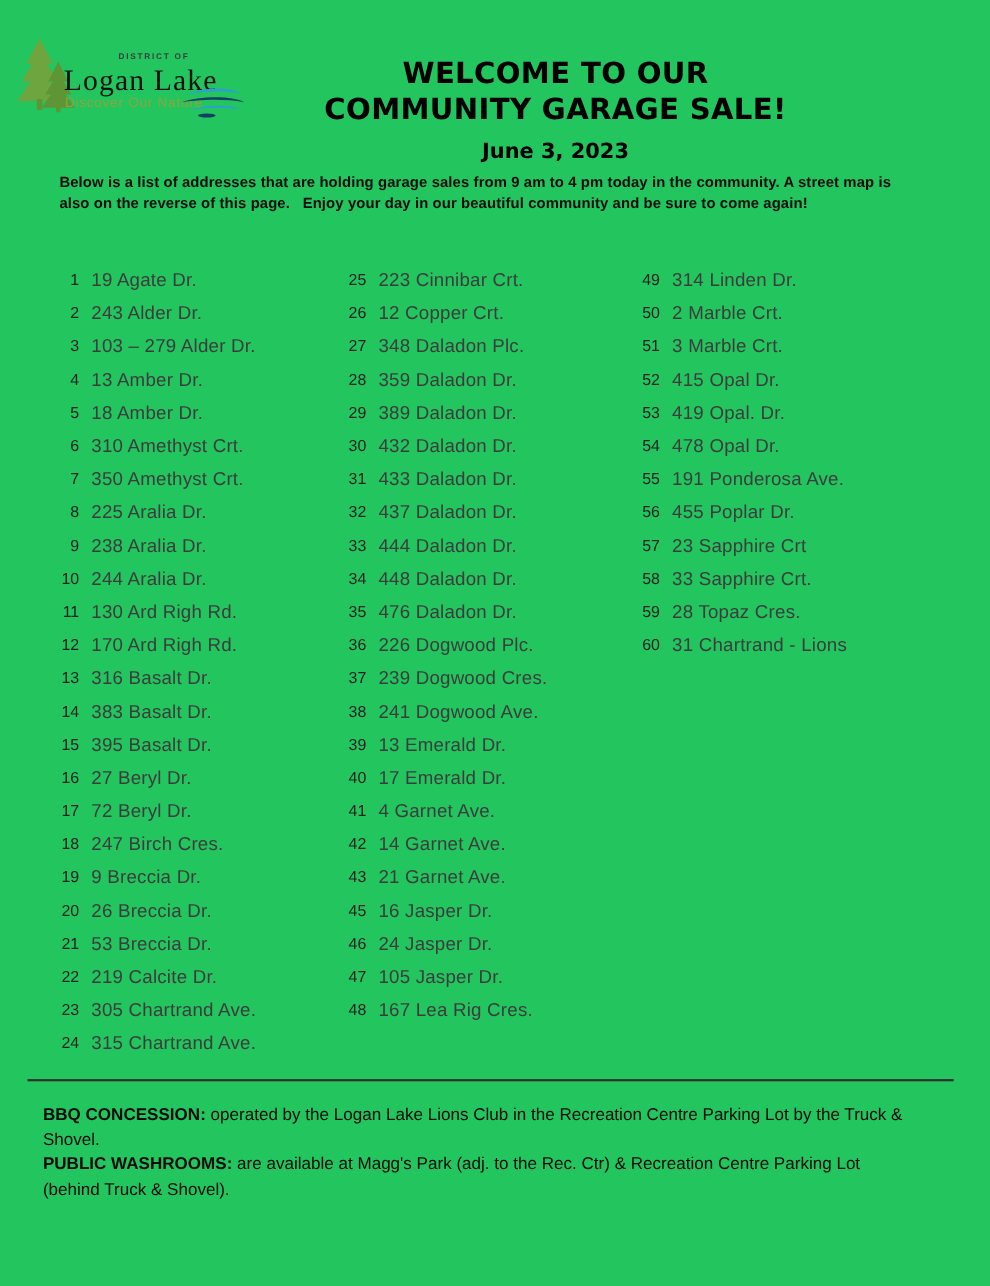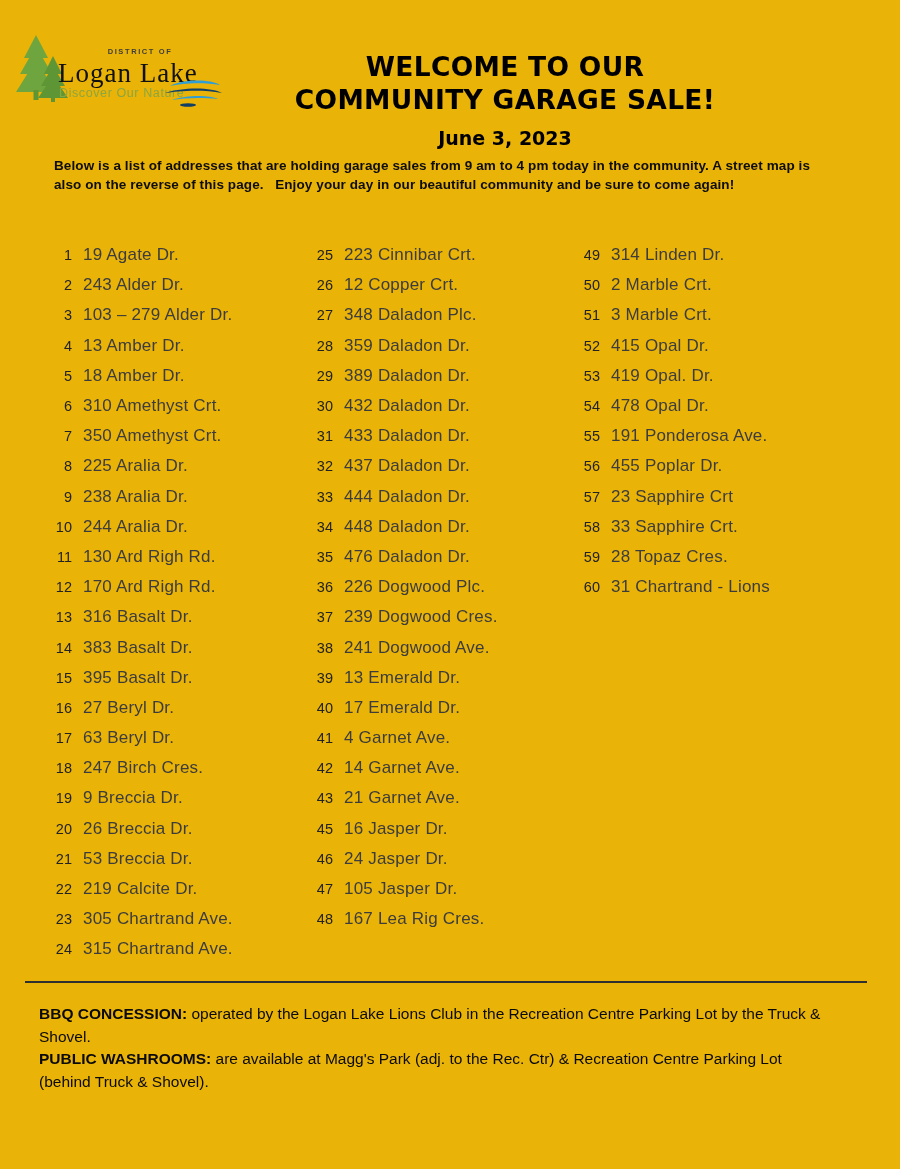--- a/index.html
+++ b/index.html
@@ -1,16 +1,16 @@
 <!DOCTYPE html>
 <html><head>
 <meta charset="utf-8">
 <style>
   html,body{margin:0;padding:0;background:#ffffff;}
-  .page{position:relative;width:900px;height:1169px;background:#eab308;
+  .page{position:relative;width:900px;height:1169px;background:#22c55e;
         font-family:"Liberation Sans",sans-serif;overflow:hidden;}
 
   
   .logo{position:absolute;left:12px;top:34px;width:214px;height:76px;}
   .logo svg{display:block;width:100%;height:100%;}
   .t-district{font-family:"Liberation Sans",sans-serif;font-size:7.5px;letter-spacing:1.6px;fill:#3d3d3d;font-weight:bold;}
   .t-name{font-family:"Liberation Serif",serif;font-size:27px;fill:#101010;letter-spacing:1px;}
   .t-tagline{font-family:"Liberation Sans",sans-serif;font-size:12.5px;fill:#8ca63f;letter-spacing:.6px;}
   .tree{fill:#6fa53f;}
   .tree2{fill:#5e9636;}
@@ -149,21 +149,21 @@
         <div class="row">
           <span class="num">15</span>
           <span class="addr">395 Basalt Dr.</span>
         </div>
         <div class="row">
           <span class="num">16</span>
           <span class="addr">27 Beryl Dr.</span>
         </div>
         <div class="row">
           <span class="num">17</span>
-          <span class="addr">63 Beryl Dr.</span>
+          <span class="addr">72 Beryl Dr.</span>
         </div>
         <div class="row">
           <span class="num">18</span>
           <span class="addr">247 Birch Cres.</span>
         </div>
         <div class="row">
           <span class="num">19</span>
           <span class="addr">9 Breccia Dr.</span>
         </div>
         <div class="row">

